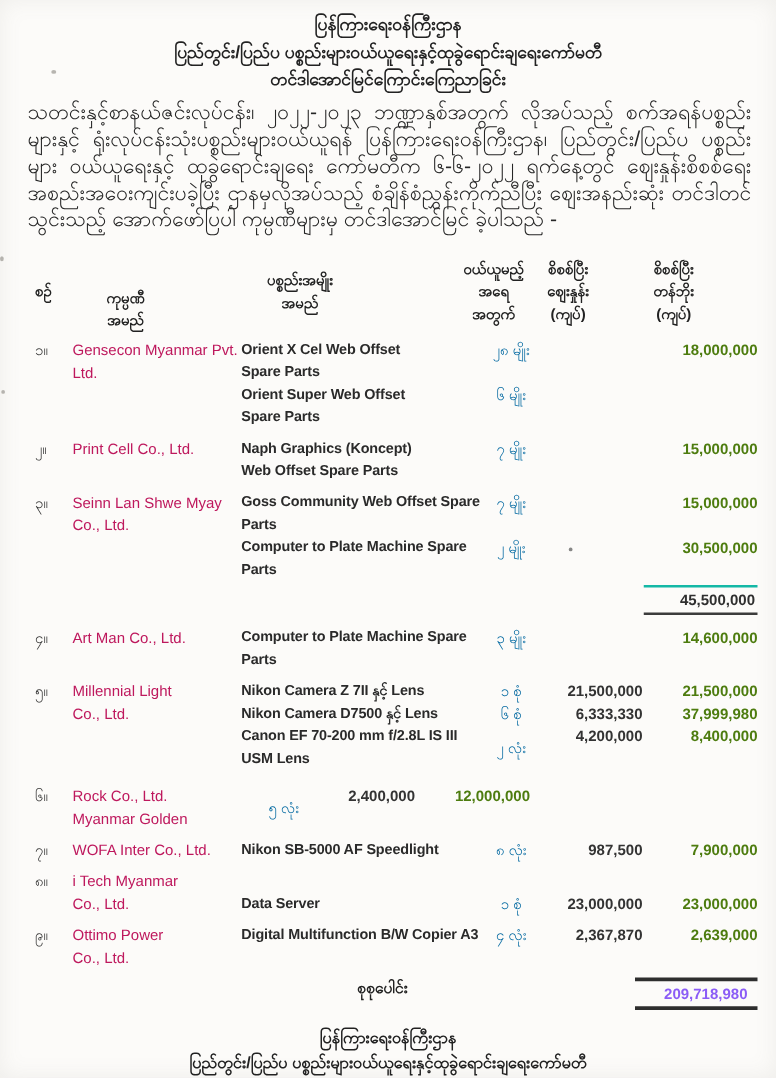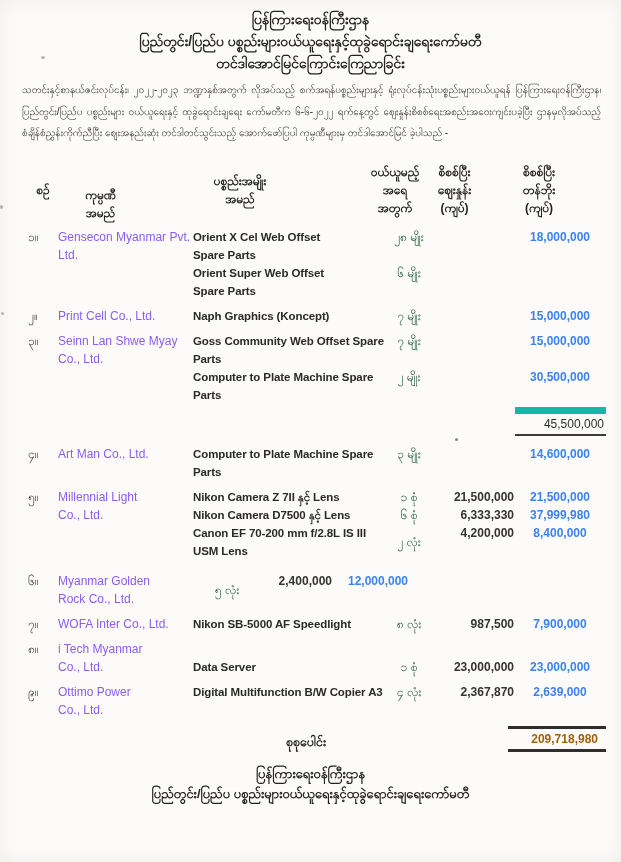--- a/index.html
+++ b/index.html
@@ -17,81 +17,81 @@
   
   .speck{position:absolute;background:#9a9792;border-radius:50%;opacity:.7;}
 
   
   .titles{padding-top:8px;text-align:center;font-weight:bold;color:#222;}
   .titles div{font-size:14px;line-height:22px;}
 
   
   .intro{
     margin:5px 20px 0 22px;
-    font-size:10px;line-height:21.5px;
+    font-size:17px;line-height:21.5px;
     text-align:justify;color:#262626;
   }
 
   
   .thead{
     display:flex;align-items:center;
     margin-top:14px;padding-left:28px;
     min-height:56px;
     font-weight:bold;font-size:12px;color:#222;
   }
   .th{text-align:center;}
   .hline{line-height:18px;white-space:nowrap;}
-  .th-serial{width:30px;text-align:center;}
+  .th-serial{width:30px;text-align:left;}
   .th-company{width:135px;margin-top:28px;}
   .th-item{width:182px;}
   .th-qty{width:68px;}
   .th-price{width:71px;}
   .th-total{width:92px;}
   .th-company .hwrap{transform:translateX(-25px);}
   .th-item .hwrap{transform:translateX(-44px);}
   .th-qty .hwrap{transform:translateX(-14px);}
   .th-price .hwrap{transform:translateX(-24px);}
   .th-total .hwrap{transform:translateX(-21px);}
 
   
   #tbody{margin-top:6px;font-size:12px;}
   .trow{display:flex;padding-left:28px;margin-bottom:7px;}
   .c-serial{width:30px;color:#333;}
-  .c-company{width:135px;color:#8b5cf6;}
+  .c-company{width:135px;color:#be185d;}
   .c-company .line{line-height:18px;white-space:nowrap;}
   .c-serial{line-height:18px;}
   .c-rest{width:413px;}
   .item-row{display:flex;align-items:flex-start;}
   .i-name{width:182px;font-weight:bold;color:#2a2a2a;font-size:11.5px;letter-spacing:-0.1px;}
   .i-name .line{line-height:18px;height:18px;white-space:nowrap;overflow:visible;}
-  .i-qty{width:68px;text-align:center;line-height:18px;color:#14532d;white-space:nowrap;}
+  .i-qty{width:68px;text-align:center;line-height:18px;color:#0369a1;white-space:nowrap;}
   .i-price{width:71px;text-align:right;line-height:18px;font-weight:bold;color:#333;}
-  .i-total{width:92px;text-align:center;line-height:18px;font-weight:bold;color:#3b82f6;}
+  .i-total{width:92px;text-align:right;line-height:18px;font-weight:bold;color:#4d7c0f;}
   .vmid{display:flex;flex-direction:column;justify-content:center;}
 
   
   .sub-row{display:flex;margin:3px 0 2px;}
   .sub-sp{width:321px;}
   .sub-val{
     width:90px;margin-left:6px;
-    border-top:7px solid #14b8a6;border-bottom:2px solid #3c3c3c;
+    border-top:2px solid #14b8a6;border-bottom:2px solid #3c3c3c;
     padding:3px 2px 3px 0;
-    text-align:right;font-weight:normal;color:#2f2f2f;
-  }
-
-  
-  .gtotal{display:flex;align-items:flex-end;padding-left:16px;margin-top:0;font-size:12px;}
+    text-align:right;font-weight:bold;color:#2f2f2f;
+  }
+
+  
+  .gtotal{display:flex;align-items:flex-start;padding-left:16px;margin-top:0;font-size:12px;}
   .gt-sp1{width:165px;}
   .gt-label{width:250px;text-align:center;font-weight:bold;font-size:12.5px;color:#222;}
   .gt-sp2{width:71px;}
   .gt-value{
     width:90px;margin-left:6px;
     border-top:3px solid #2e2e2e;border-bottom:3px solid #2e2e2e;
     padding:3px 8px 3px 0;
-    text-align:right;font-weight:bold;color:#a16207;
+    text-align:right;font-weight:bold;color:#8b5cf6;
   }
 
   
   .footer{margin-top:12px;text-align:center;font-weight:bold;color:#222;}
   .footer div{font-size:13px;line-height:20px;}
 </style>
 </head>
 <body>
 
 <div class="page">
@@ -179,20 +179,21 @@
       </div>
       <div class="trow">
         <div class="c-serial">၂။</div>
         <div class="c-company">
           <div class="line">Print Cell Co., Ltd.</div>
         </div>
         <div class="c-rest">
           <div class="item-row">
             <div class="i-name">
               <div class="line">Naph Graphics (Koncept)</div>
+              <div class="line">Web Offset Spare Parts</div>
             </div>
             <div class="i-qty">၇ မျိုး</div>
             <div class="i-price"></div>
             <div class="i-total">15,000,000</div>
           </div>
         </div>
       </div>
       <div class="trow">
         <div class="c-serial">၃။</div>
         <div class="c-company">
@@ -274,22 +275,22 @@
             <div class="i-total">8,400,000</div>
           </div>
           <div class="sub-row">
             <div class="sub-sp"></div>
           </div>
         </div>
       </div>
       <div class="trow">
         <div class="c-serial">၆။</div>
         <div class="c-company">
+          <div class="line">Rock Co., Ltd.</div>
           <div class="line">Myanmar Golden</div>
-          <div class="line">Rock Co., Ltd.</div>
         </div>
         <div class="c-rest">
           <div class="item-row">
             <div class="i-qty vmid" style="height: 36px;">၅ လုံး</div>
             <div class="i-price">2,400,000</div>
             <div class="i-total">12,000,000</div>
           </div>
         </div>
       </div>
       <div class="trow">

